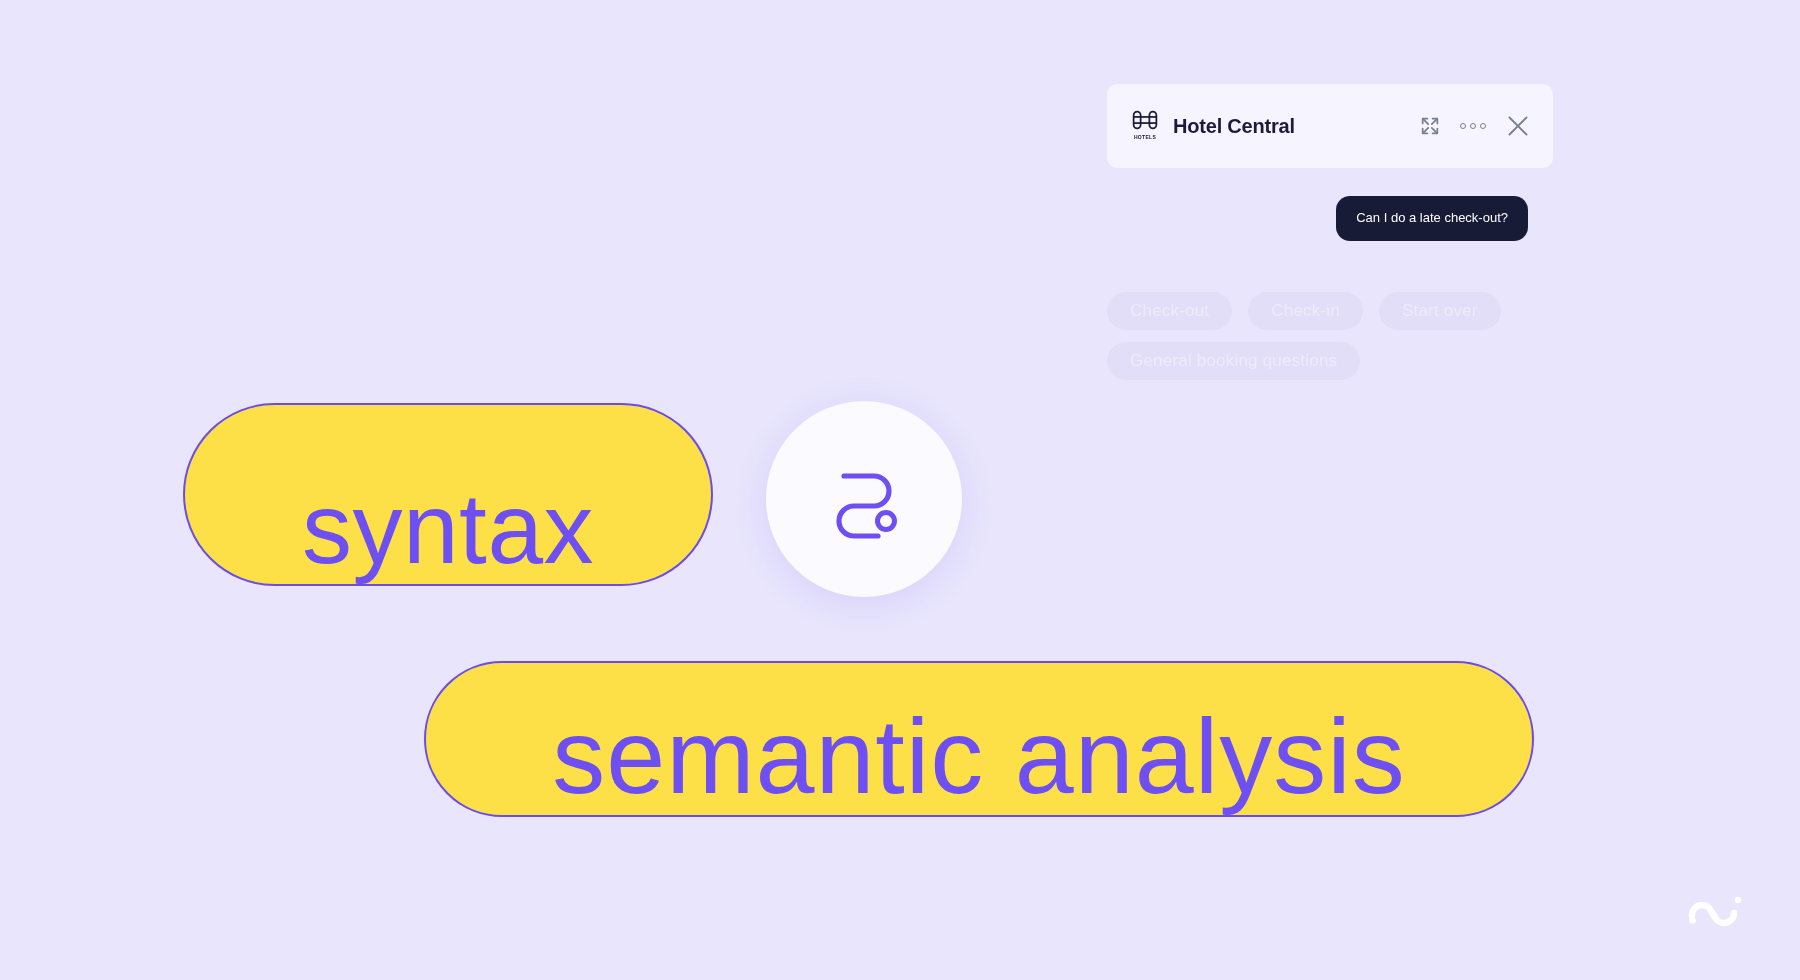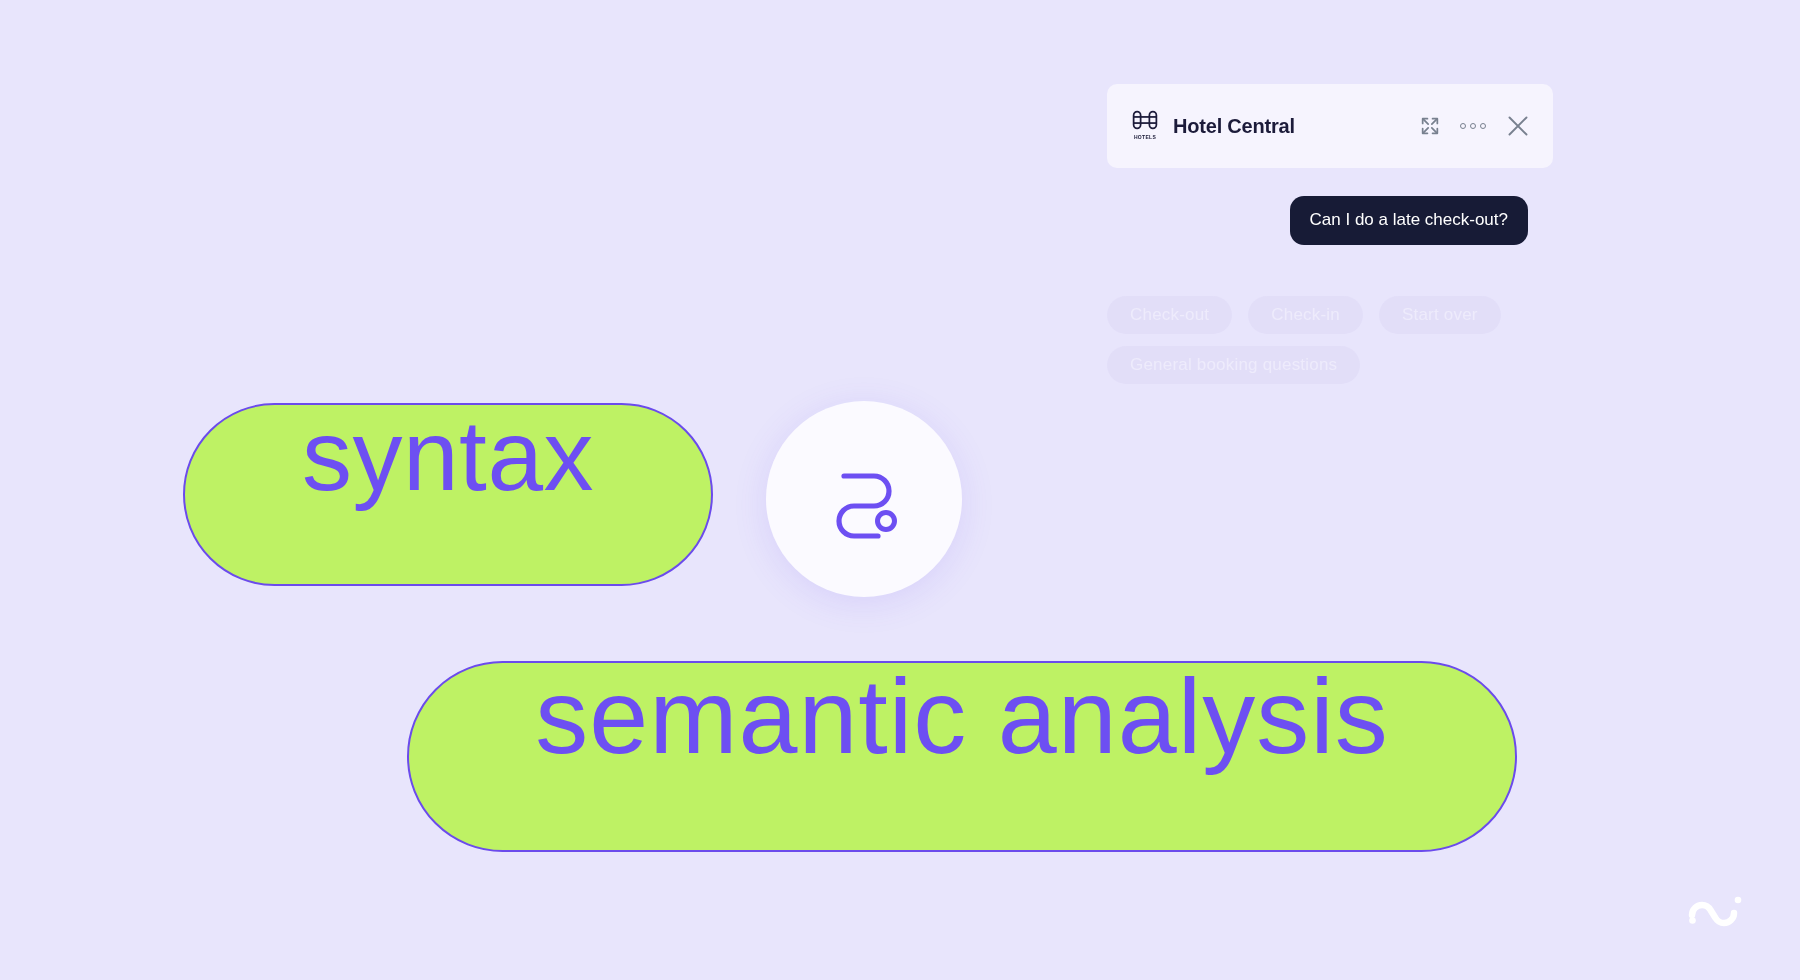--- a/index.html
+++ b/index.html
@@ -16,25 +16,25 @@
   }
 
   .stage {
     position: absolute;
     inset: 0;
   }
 
   
   .pill {
     position: absolute;
-    background: #bef264;
+    background: #fde047;
     border: 2px solid #6b4bec;
     border-radius: 999px;
     display: flex;
-    align-items: flex-start;
+    align-items: flex-end;
     justify-content: center;
     box-sizing: border-box;
   }
   .pill-text {
     color: #6d4ff2;
     font-family: "Liberation Sans", sans-serif;
     font-weight: 400;
     letter-spacing: 0.5px;
     white-space: nowrap;
     line-height: 1;
@@ -45,24 +45,24 @@
     top: 403px;
     width: 530px;
     height: 183px;
   }
   #pill-syntax .pill-text {
     font-size: 100px;
     padding-bottom: 6px;
   }
 
   #pill-semantic {
-    left: 407px;
+    left: 424px;
     top: 661px;
     width: 1110px;
-    height: 191px;
+    height: 156px;
   }
   #pill-semantic .pill-text {
     font-size: 106px;
     letter-spacing: 1px;
     padding-bottom: 6px;
   }
 
   
   #center-badge {
     position: absolute;
@@ -156,21 +156,21 @@
 
   .msg-row { display: flex; }
   .msg-row.user { justify-content: flex-end; }
   .msg-row.bot { justify-content: flex-start; align-items: flex-end; }
 
   #user-bubble {
     background: #171b36;
     color: #ffffff;
     border-radius: 14px;
     padding: 14px 20px 15px 20px;
-    font-size: 17px;
+    font-size: 13px;
     line-height: 1.2;
     max-width: 330px;
     margin-right: 25px;
   }
 
   #bot-avatar {
     width: 37px;
     height: 37px;
     border-radius: 50%;
     background: #9a9ab4;

